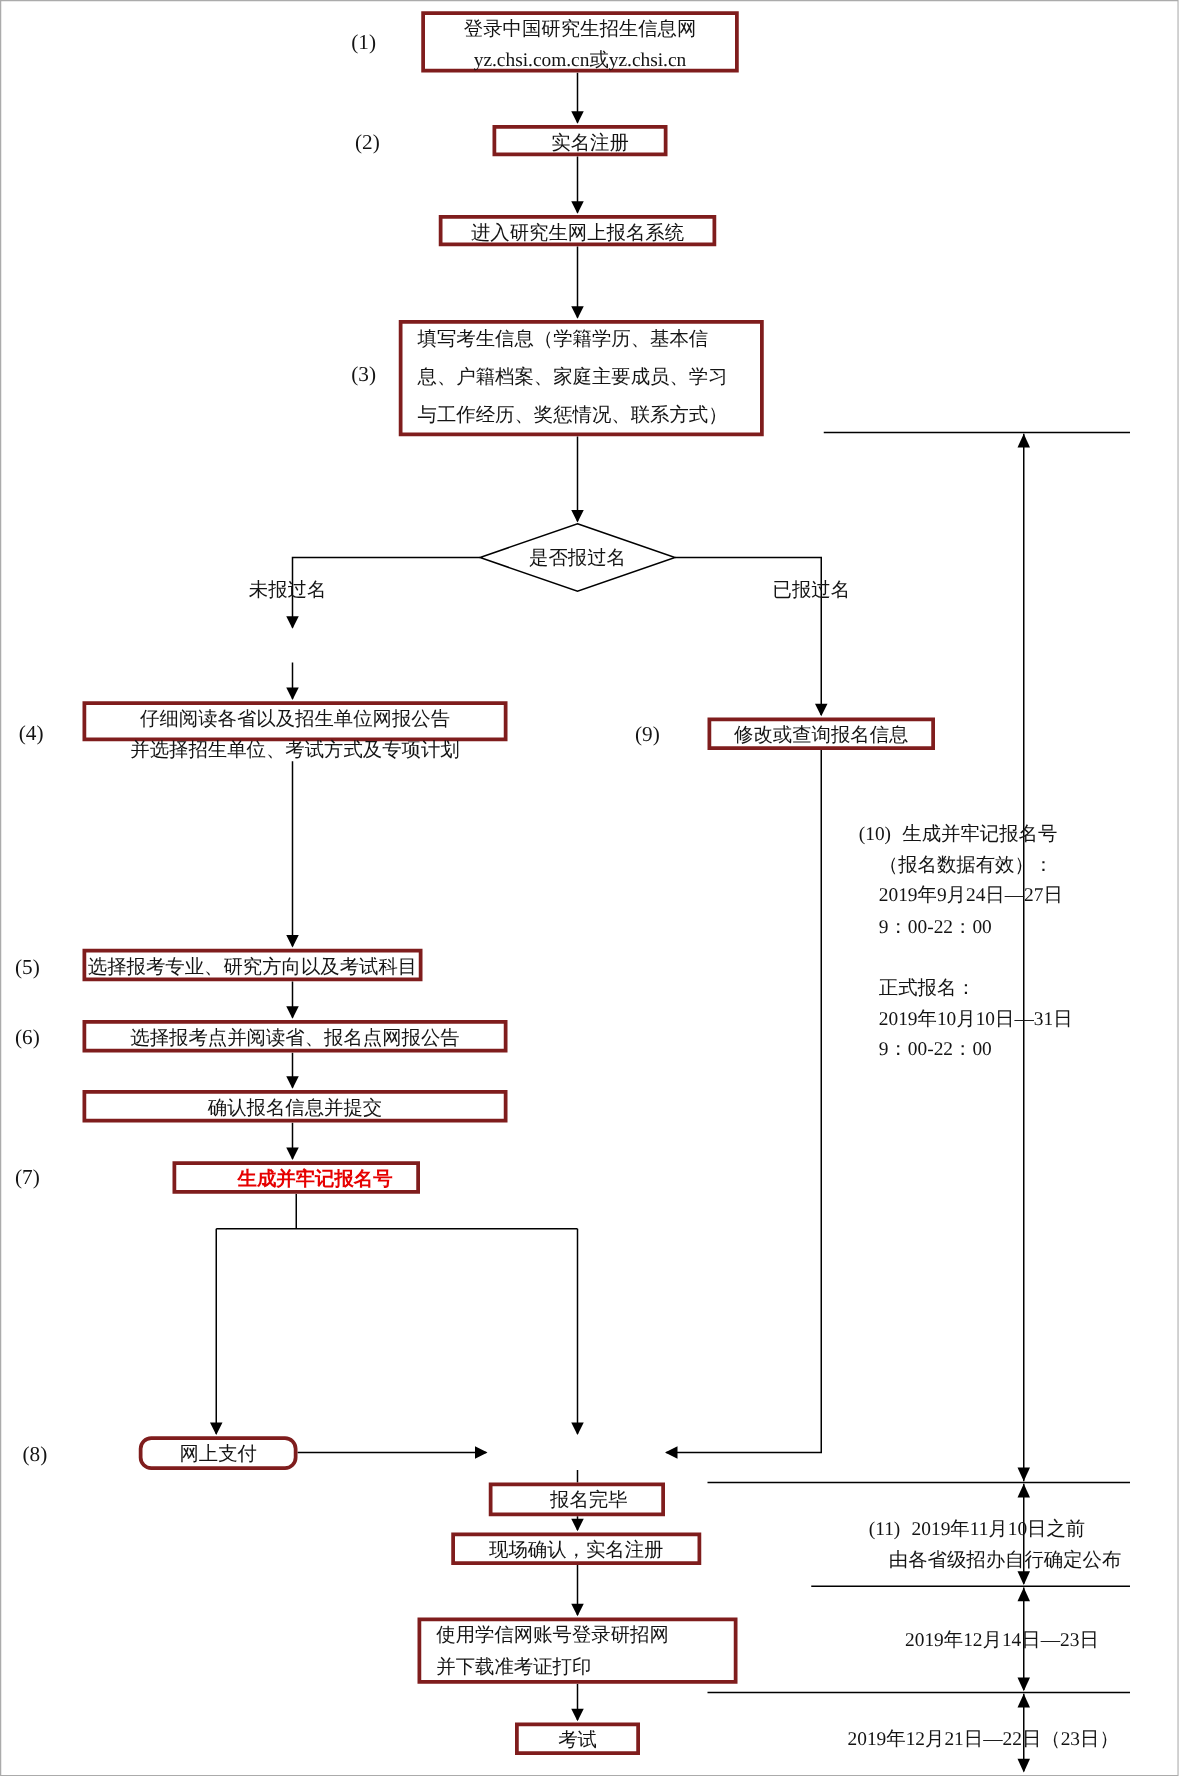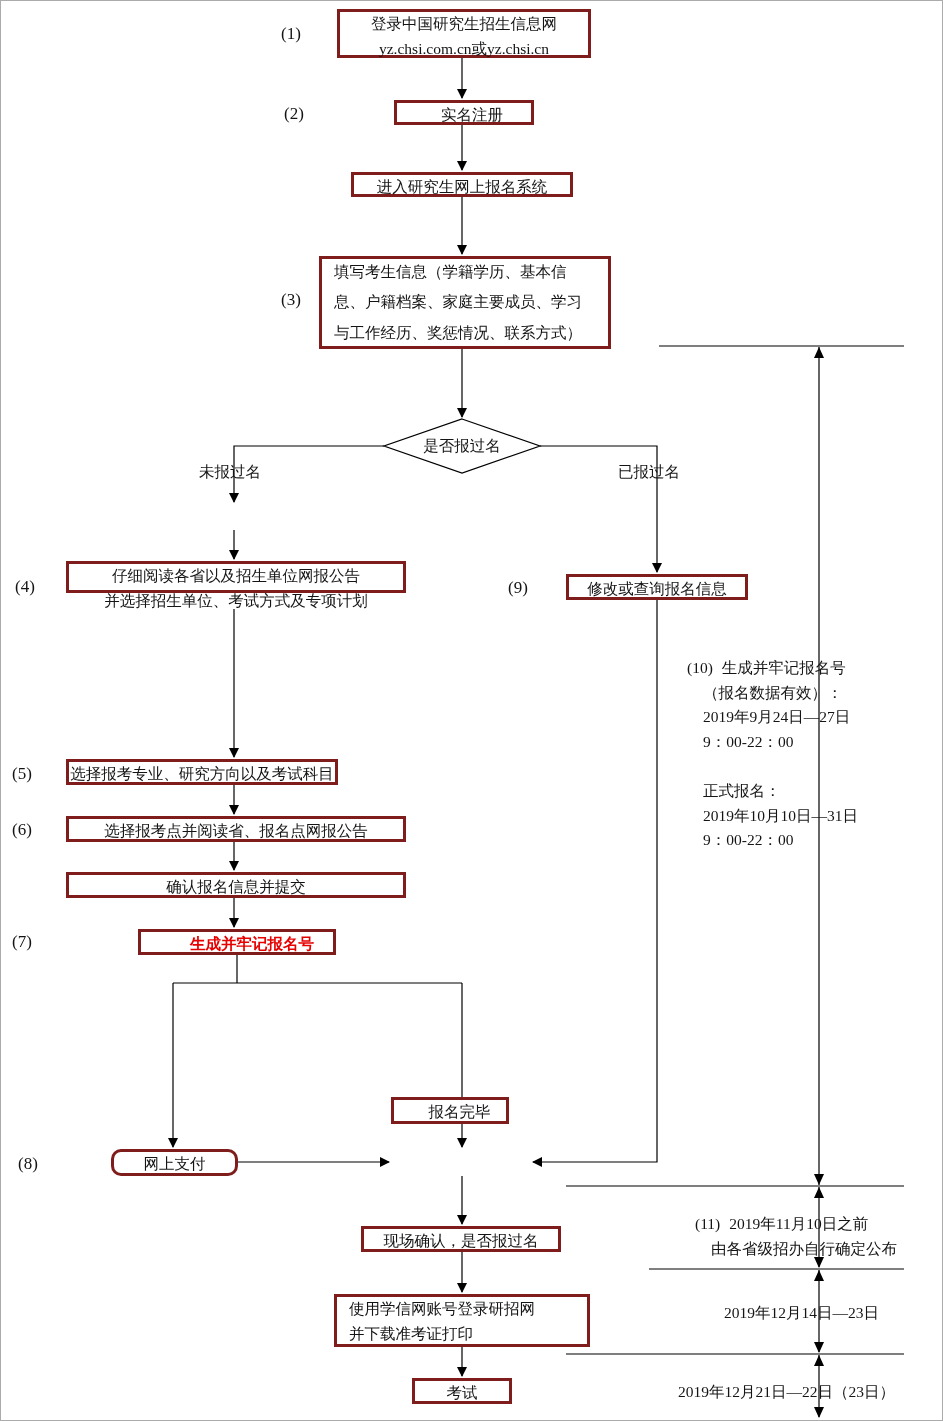--- a/index.html
+++ b/index.html
@@ -135,23 +135,23 @@
   <div class="box" style="left:65px;top:758px;width:272px;height:26px;">选择报考专业、研究方向以及考试科目</div>
 
   <div class="box" style="left:65px;top:871px;width:340px;height:26px;">确认报名信息并提交</div>
 
   <div class="box" style="left:65px;top:815px;width:340px;height:26px;">选择报考点并阅读省、报名点网报公告</div>
 
   <div class="box red-text" style="left: 137px; top: 928px; width: 198px; height: 26px; color: rgb(230, 0, 0);">生成并牢记报名号</div>
 
   <div class="box" style="left:110px;top:1148px;width:127px;height:27px;border-radius:10px;">网上支付</div>
 
-  <div class="box" style="left:390px;top:1096px;width:118px;height:27px;padding-left:19px;">报名完毕</div>
+  <div class="box" style="left:390px;top:1185px;width:141px;height:27px;padding-left:19px;">报名完毕</div>
 
-  <div class="box" style="left:360px;top:1225px;width:200px;height:26px;">现场确认，是否报过名</div>
+  <div class="box" style="left:360px;top:1225px;width:200px;height:26px;">现场确认，实名注册</div>
 
   <div class="box align-left" style="left:333px;top:1293px;width:256px;height:53px;">
     <div>使用学信网账号登录研招网</div>
     <div>并下载准考证打印</div>
   </div>
 
   <div class="box" style="left:411px;top:1377px;width:100px;height:26px;">考试</div>
 
   <div class="numlbl" style="left:280px;top:23px;">(1)</div>
   <div class="numlbl" style="left:283px;top:103px;">(2)</div>

